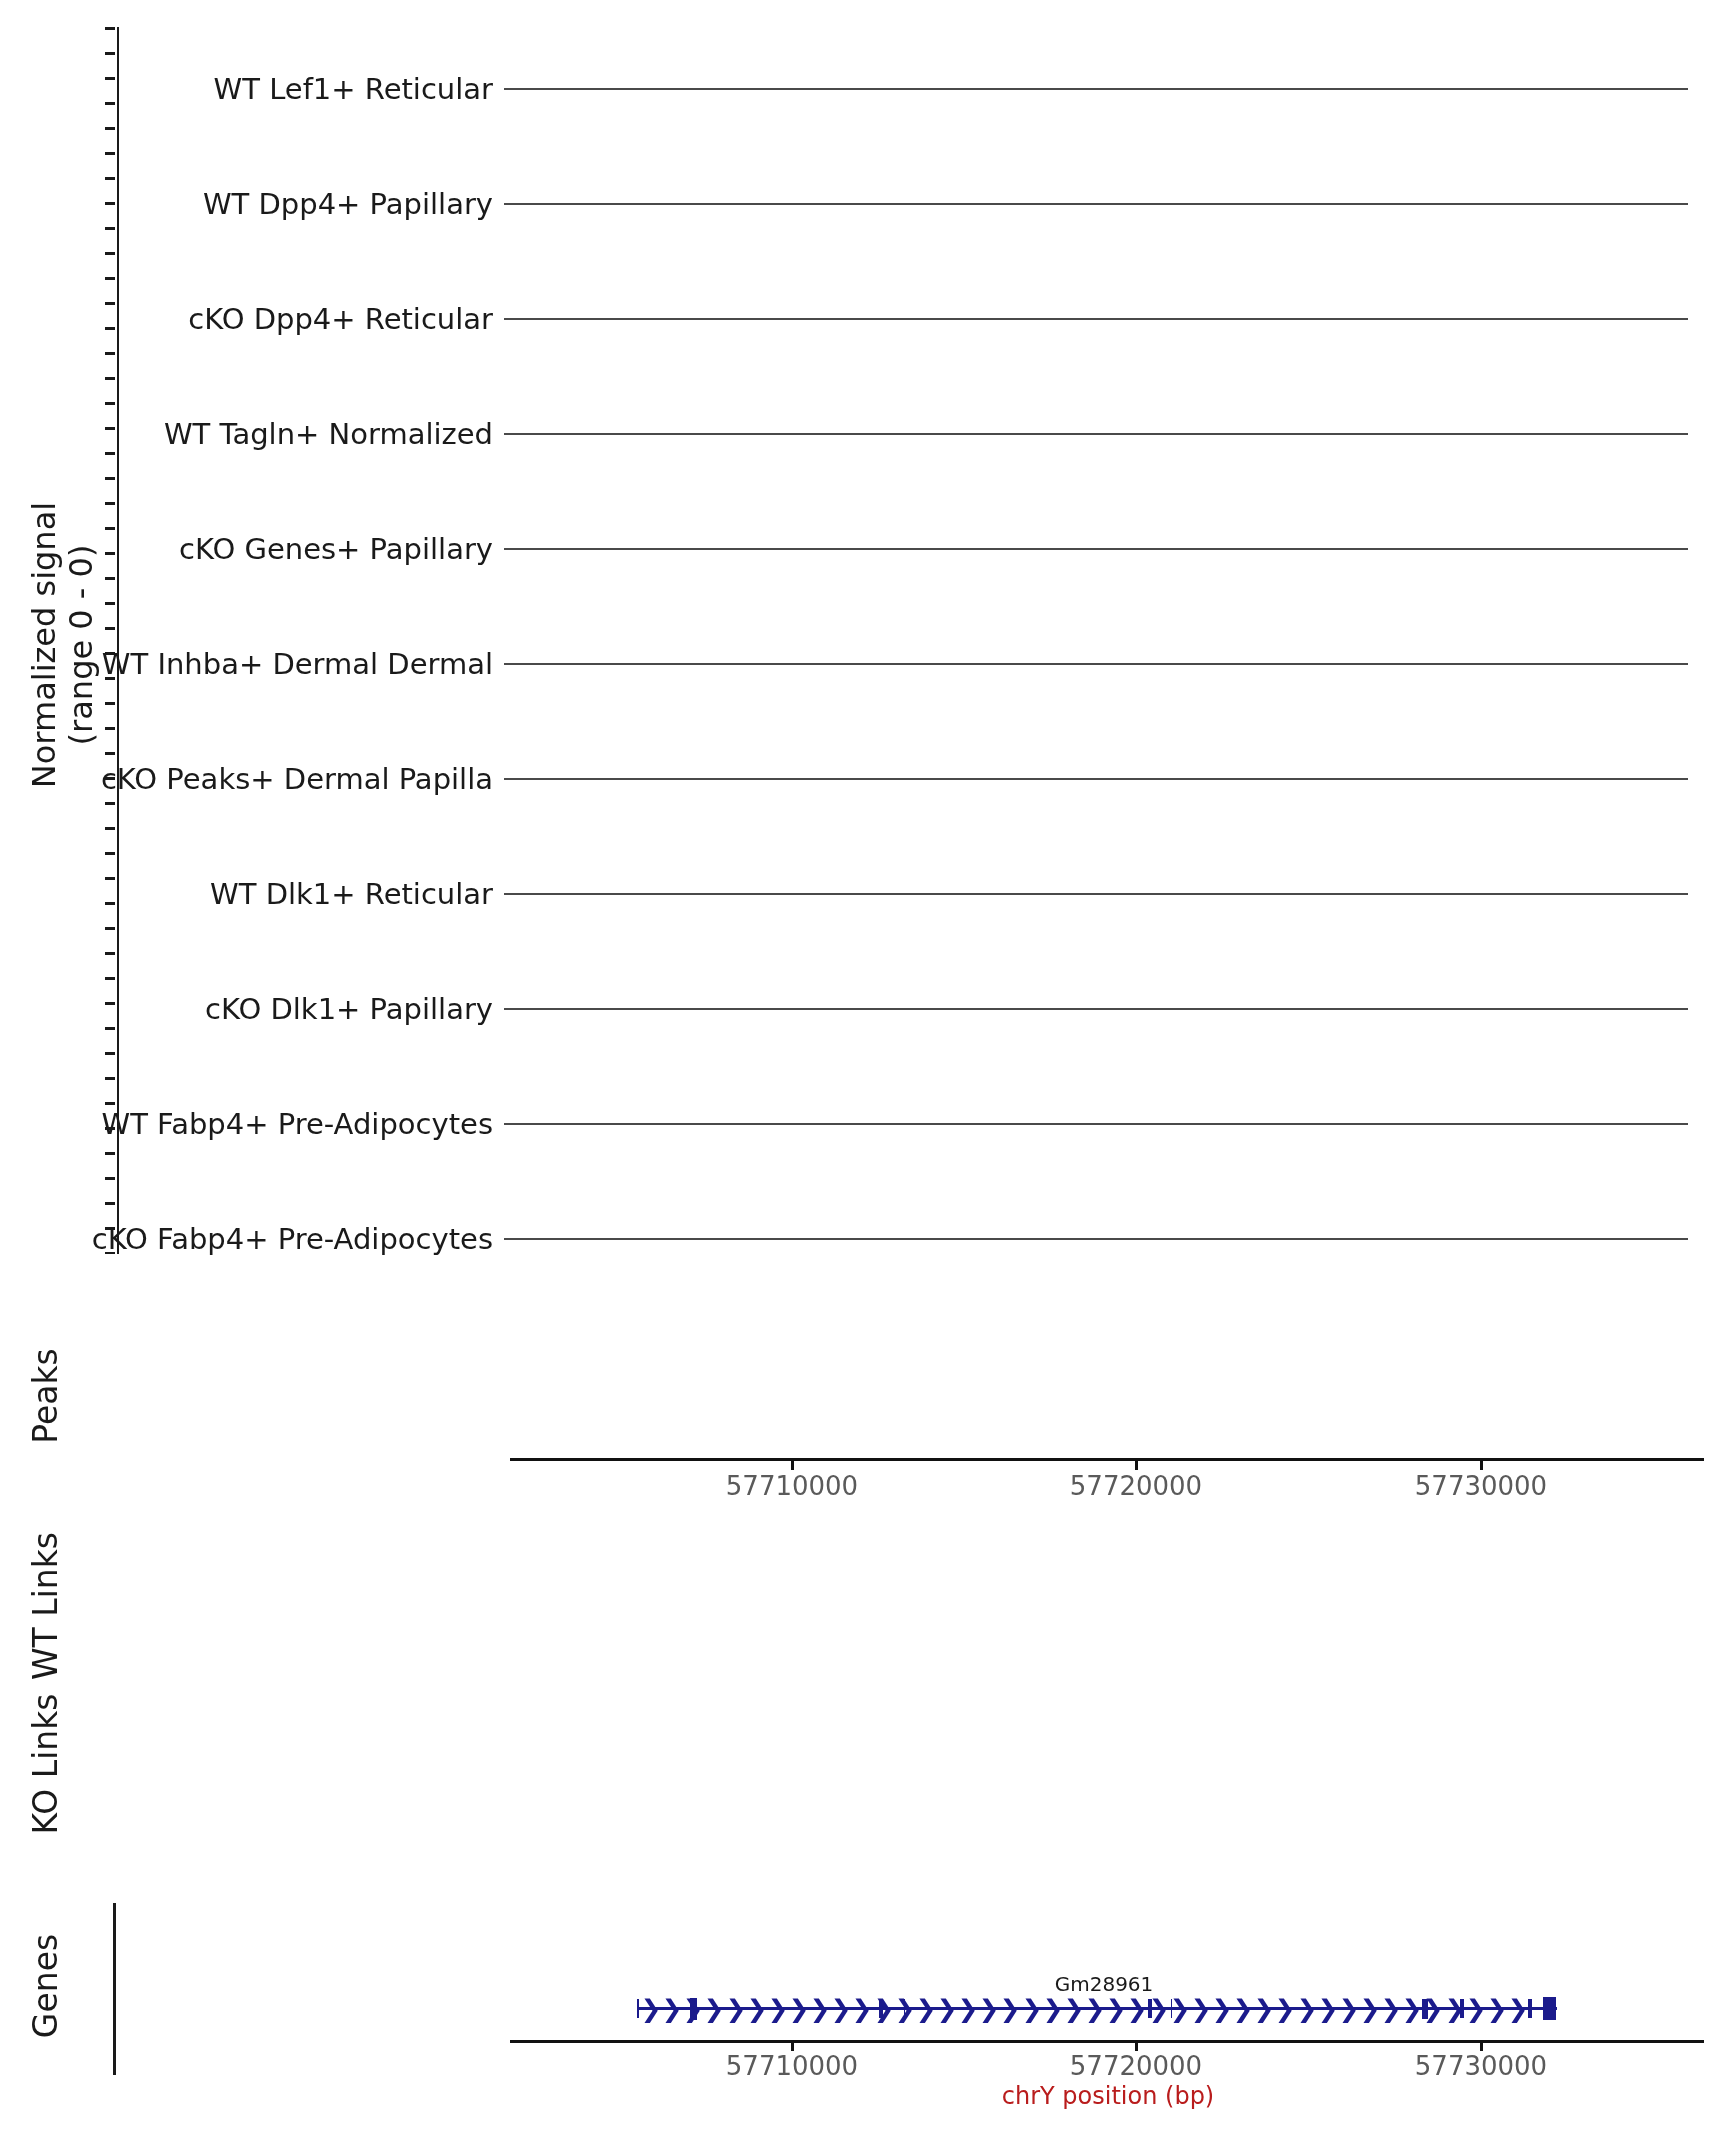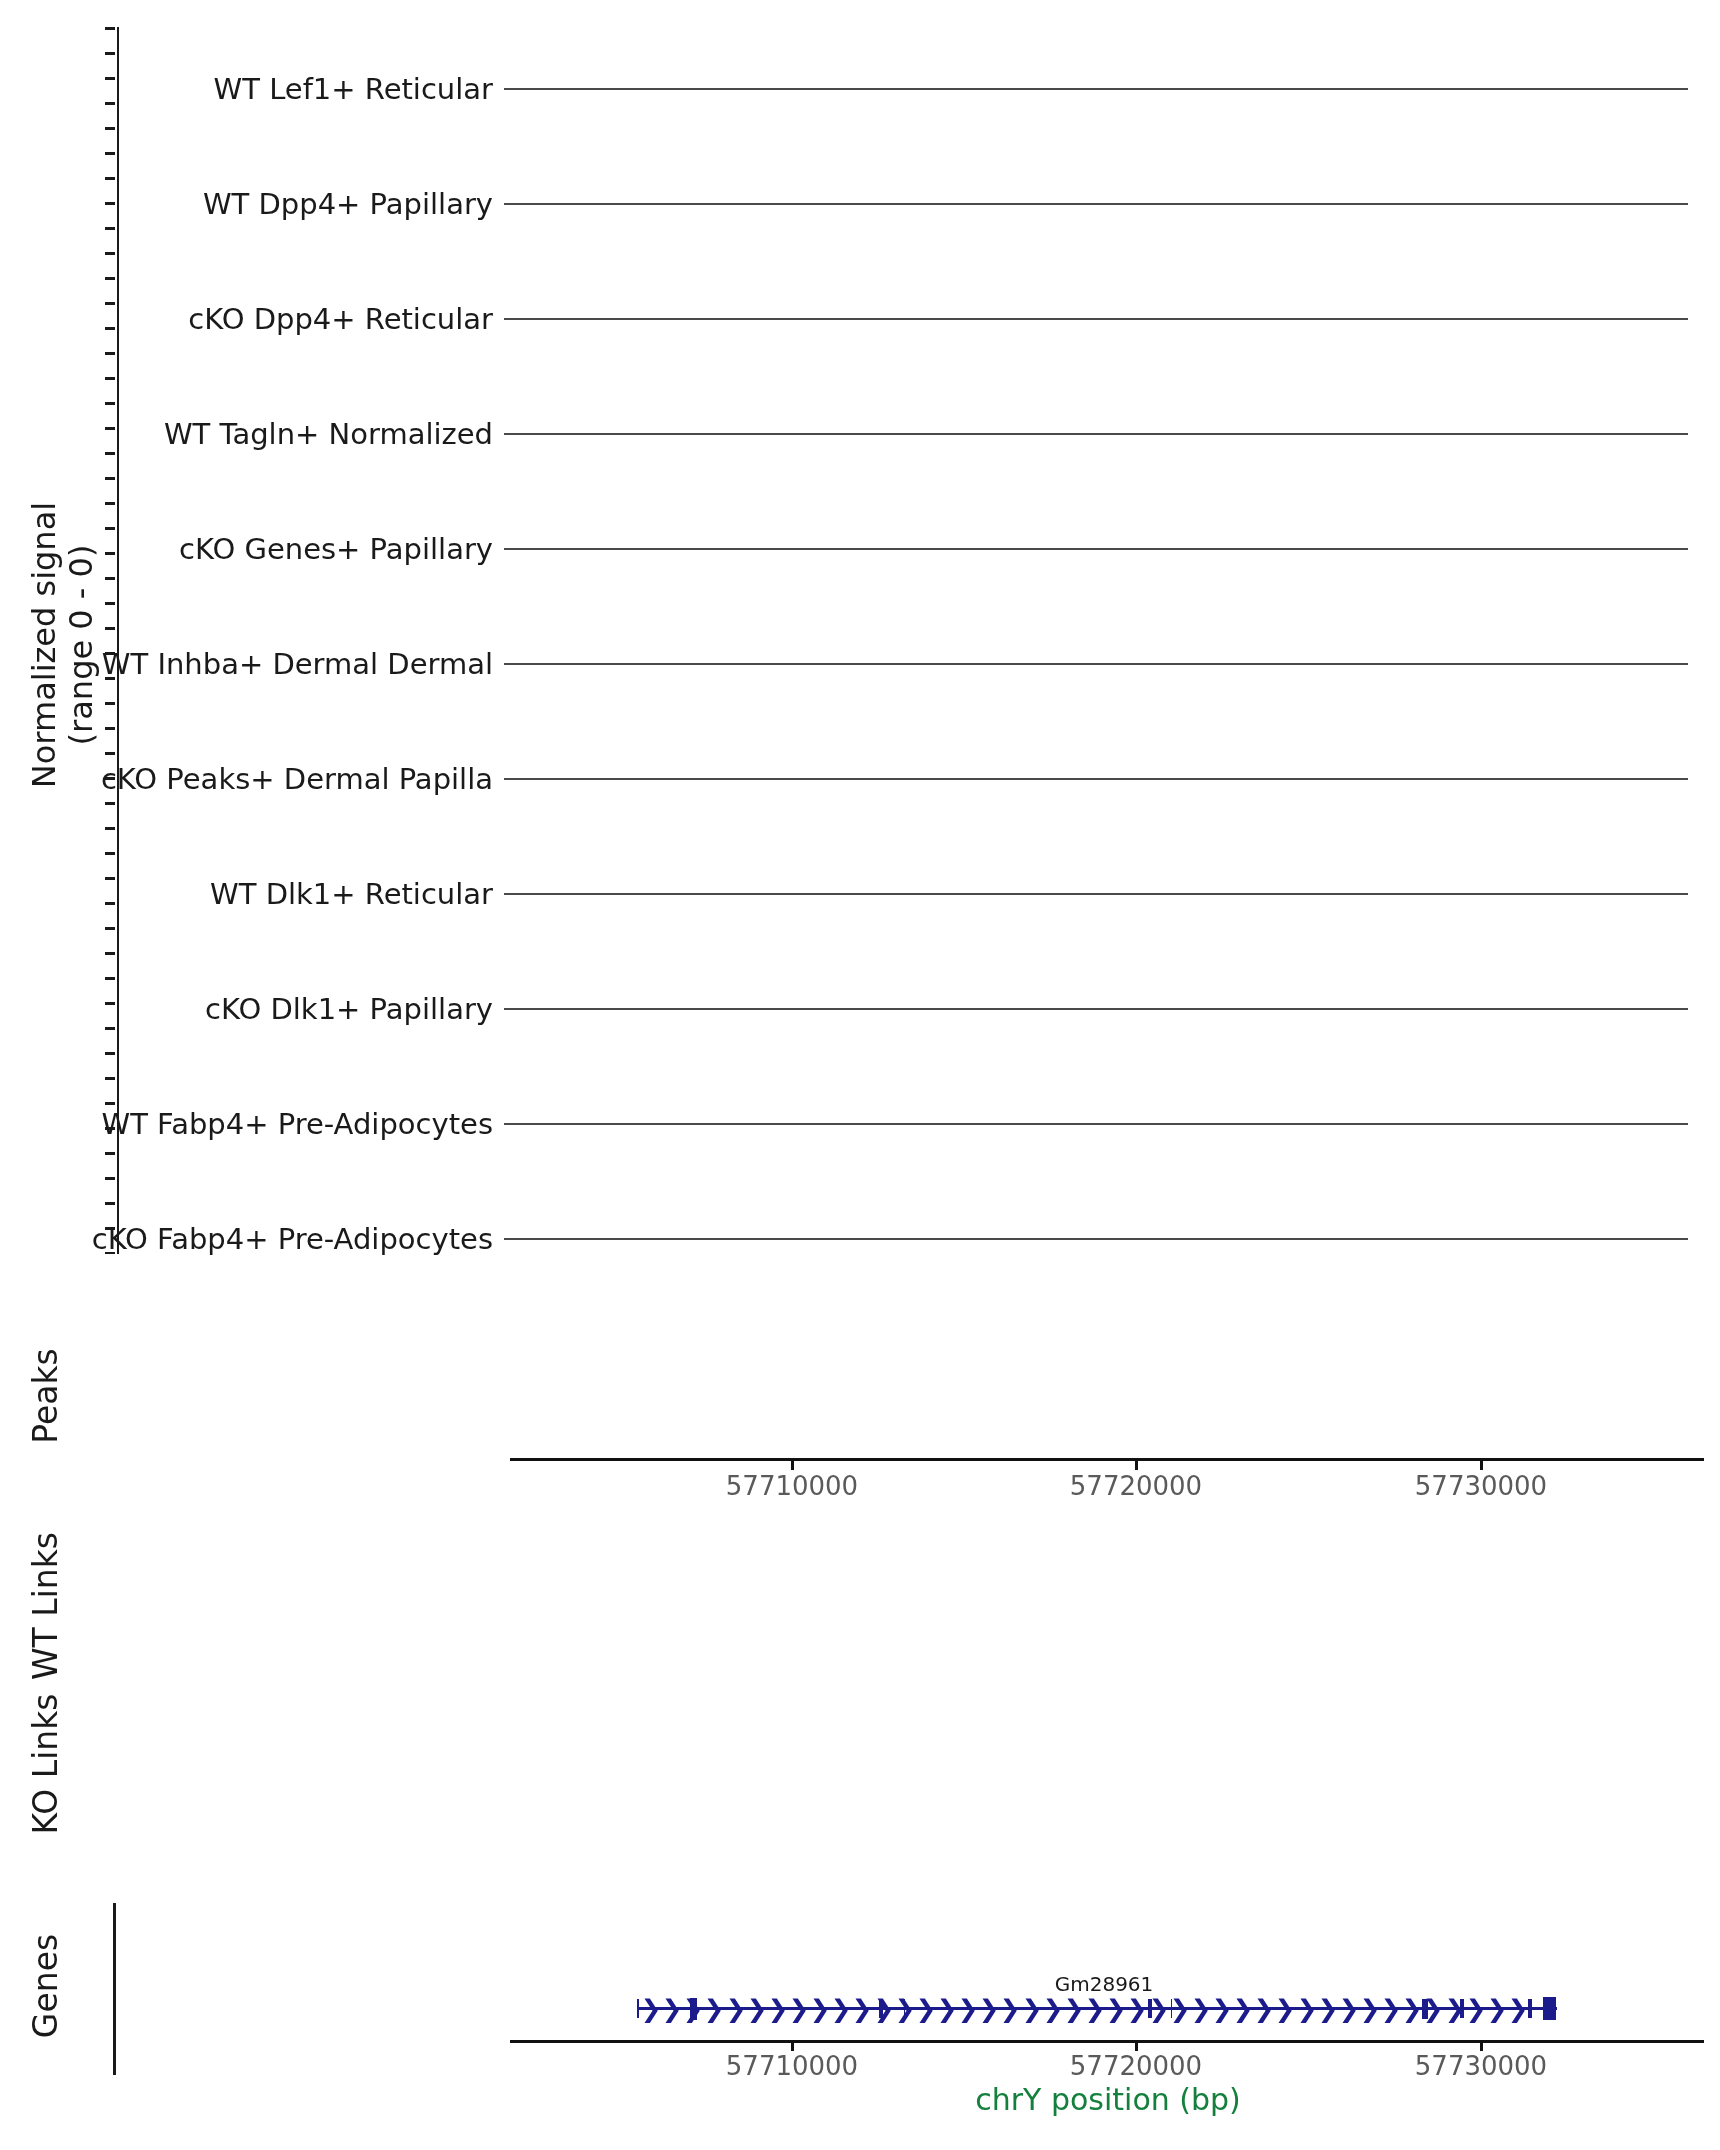--- a/index.html
+++ b/index.html
@@ -32,21 +32,21 @@
   }
   .track-line{position:absolute; left:504px; top:-0.7px; width:1184px; height:1.4px; background:#4a4a4a;}
   
   .gaxis{position:absolute; left:510px; width:1194px; height:2.9px; background:#111111;}
   .gtick{position:absolute; width:2.9px; height:9.3px; background:#111111;}
   .gtick-label-wrap{position:absolute; width:0; height:0;}
   .gtick-label{
     position:absolute; transform:translateX(-50%); font-size:26px; color:#5a5a5a; white-space:nowrap;
   }
   .axis-title{
-    position:absolute; transform:translateX(-50%); font-size:30px; color:#15803d; white-space:nowrap;
+    position:absolute; transform:translateX(-50%); font-size:24px; color:#b91c1c; white-space:nowrap;
   }
   
   .genes-bracket{position:absolute; left:113px; top:1903px; width:2.9px; height:172px; background:#1a1a1a;}
   .gene-name{
     position:absolute; transform:translate(-50%,-50%); font-size:20px; color:#1a1a1a; white-space:nowrap;
   }
   .gene-line{position:absolute; height:2.9px;}
   .exon-bar{position:absolute;}
   .strand-arrow{
     position:absolute; transform:translate(-50%,-50%); font-weight:bold;

